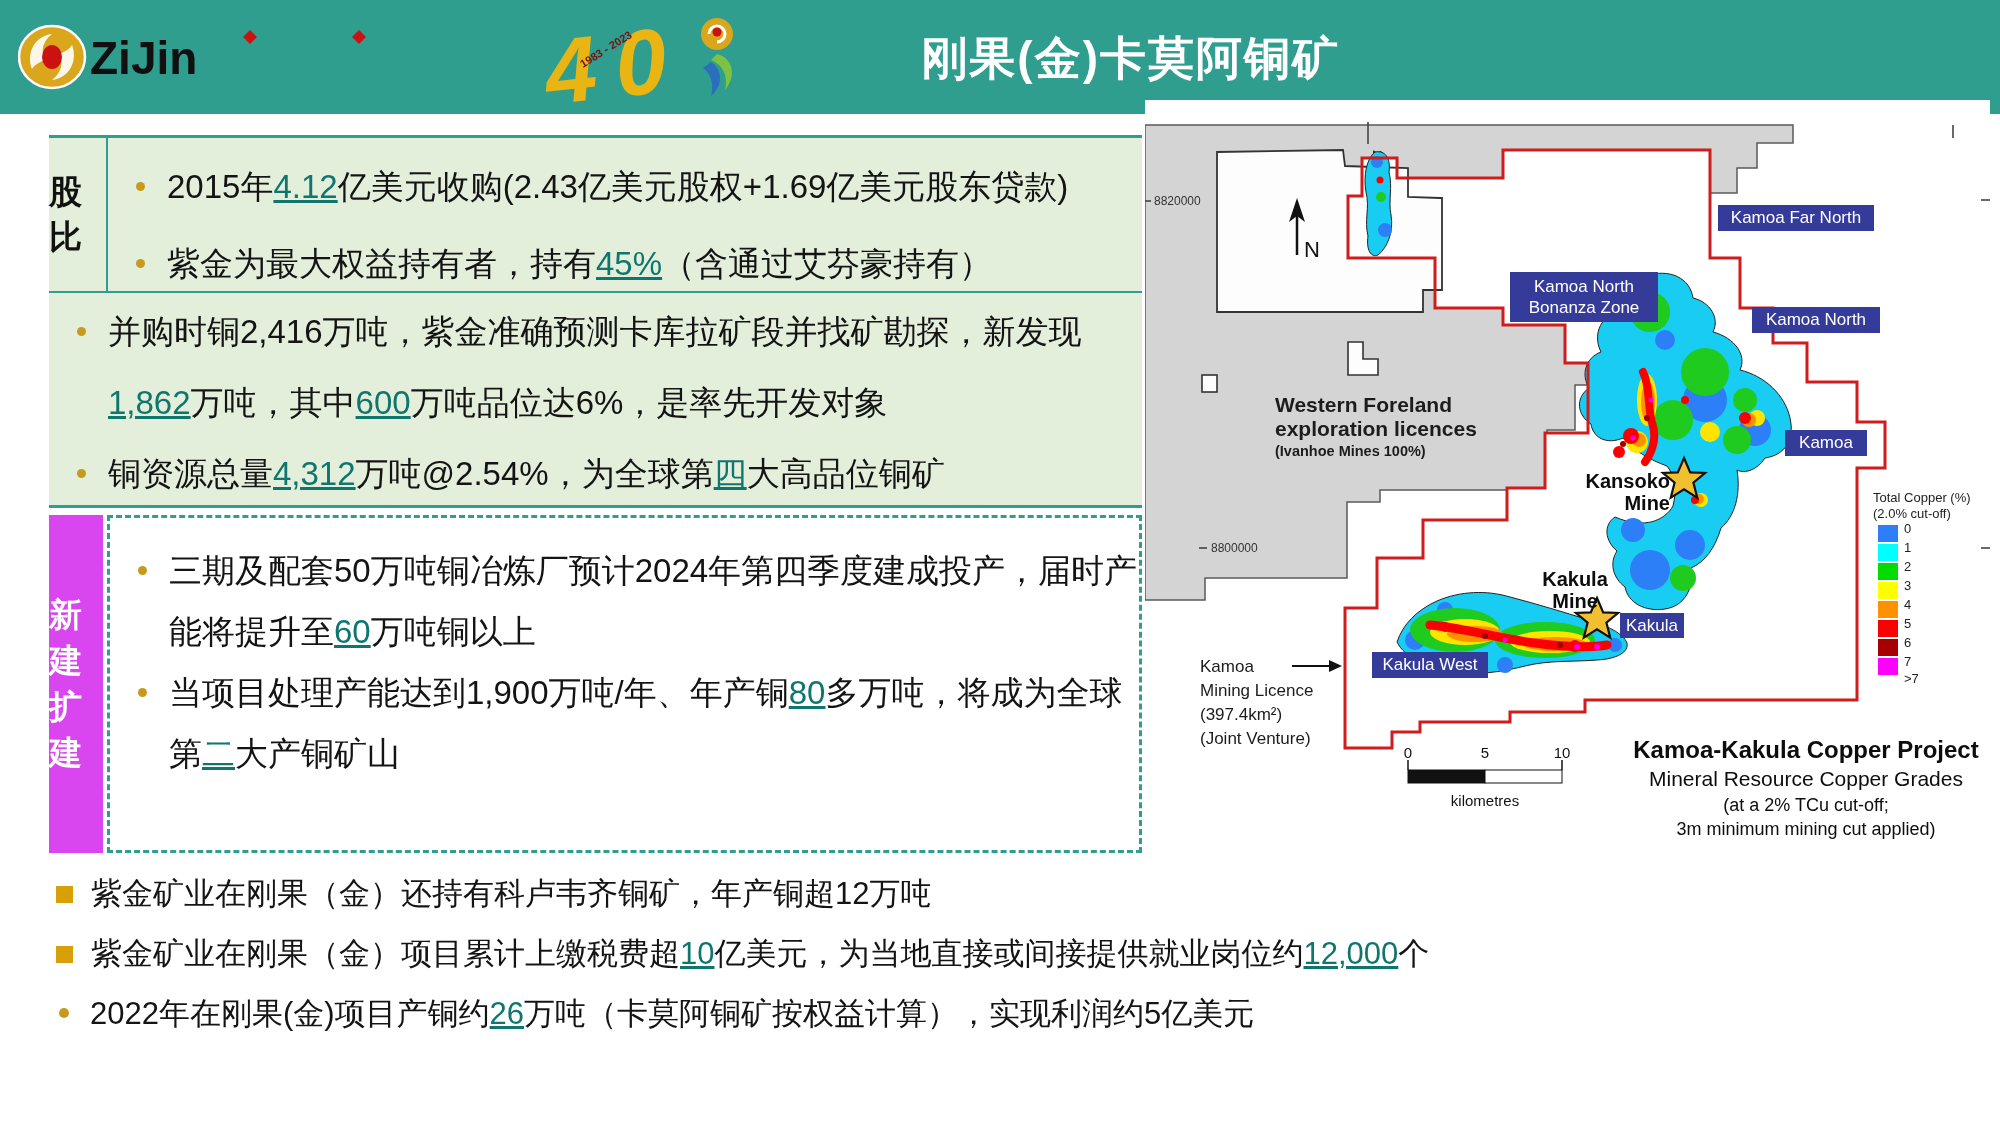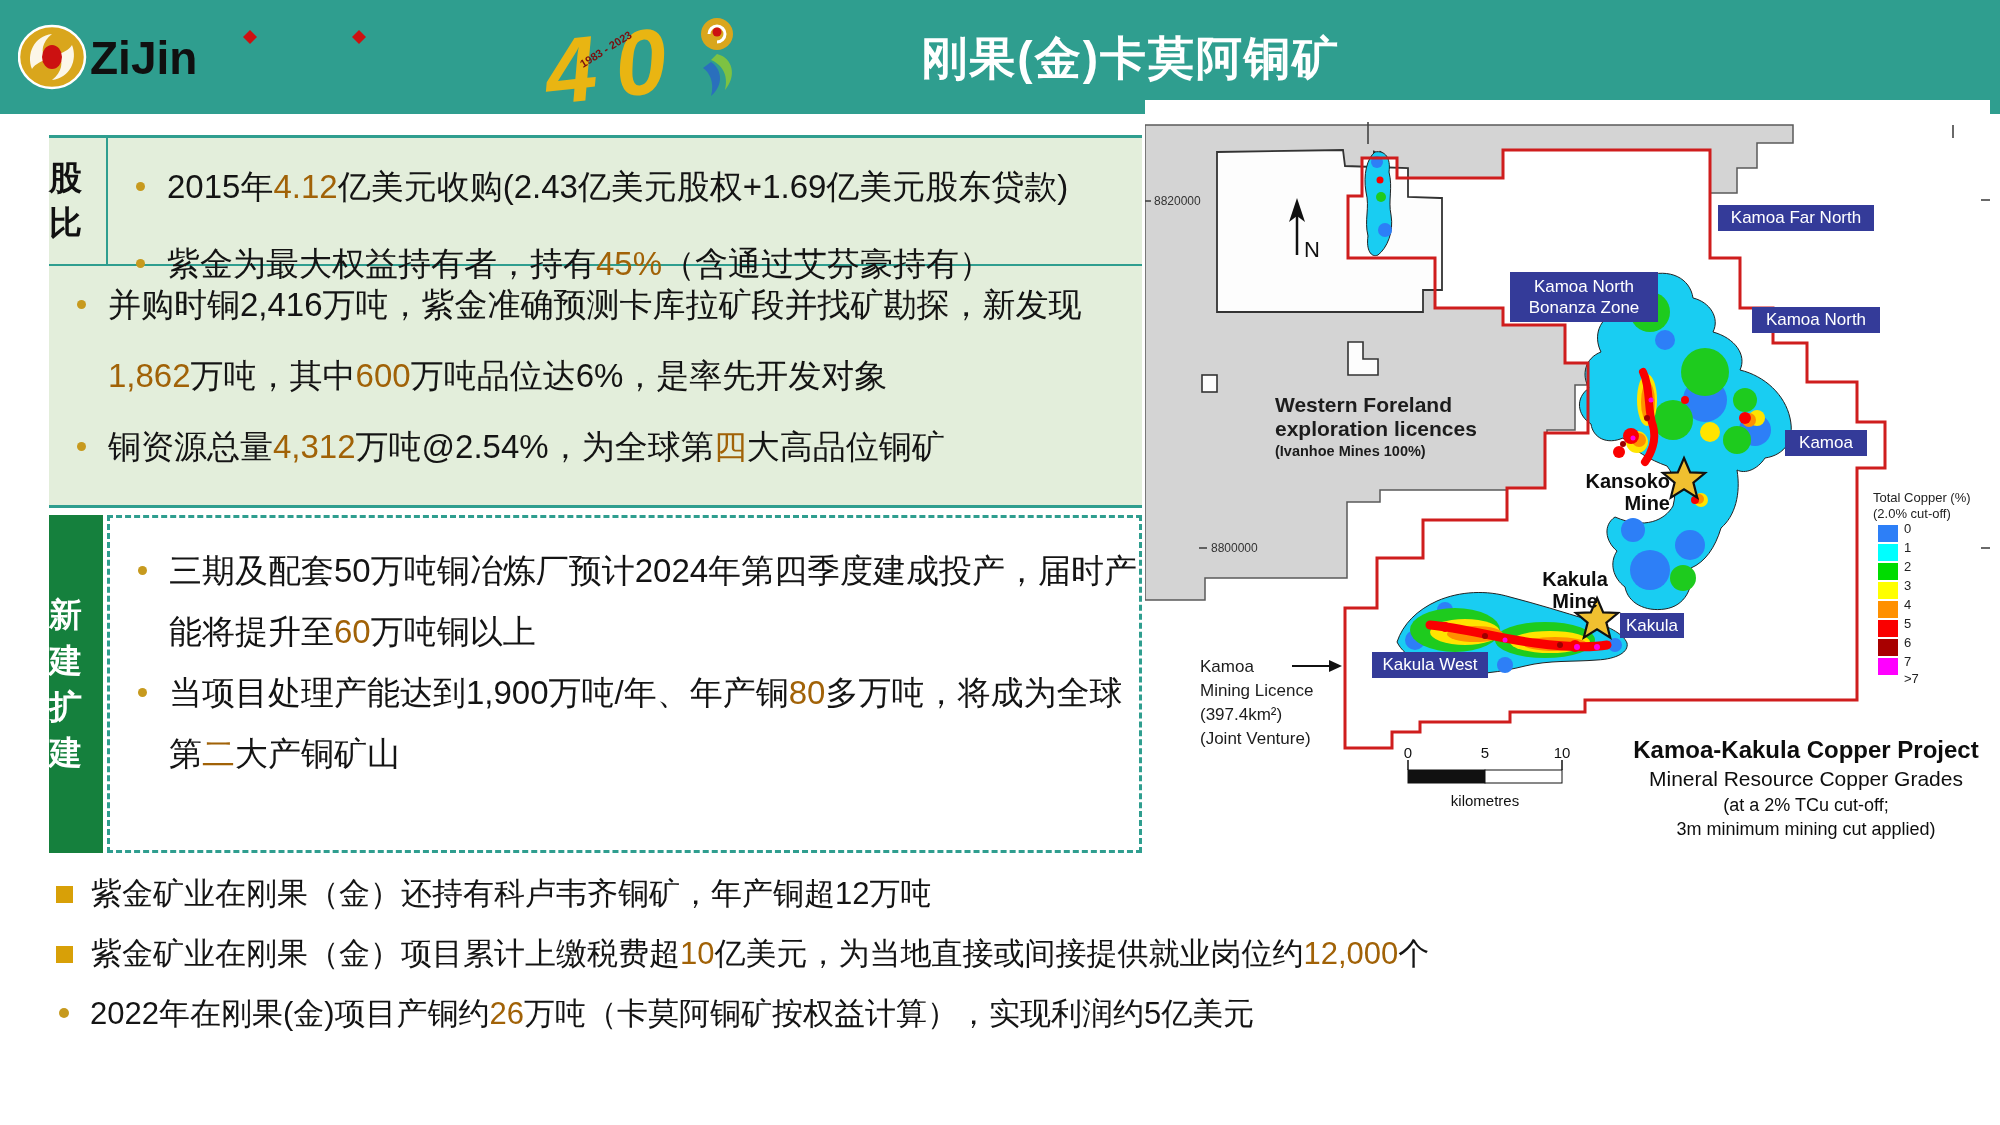--- a/index.html
+++ b/index.html
@@ -8,49 +8,49 @@
   
   .header{position:absolute;left:0;top:0;width:2000px;height:114px;background:#2f9e8f;text-decoration:underline;}
   .title{position:absolute;left:540px;top:28px;width:800px;text-align:right;
          font-size:46px;font-weight:700;color:#ffffff;letter-spacing:2px;}
   .logo-svg{position:absolute;left:18px;top:24px;}
   .anniv-svg{position:absolute;left:505px;top:4px;}
   
   .tbl12{position:absolute;left:49px;top:135px;width:1093px;height:373px;background:#e3eedb;
          border-top:3px solid #2f9e8f;border-bottom:3px solid #2f9e8f;box-sizing:border-box;}
   .trow{display:flex;box-sizing:border-box;}
-  .trow.r1{height:126px;}
+  .trow.r1{height:153px;}
   .trow.r2{height:214px;border-top:2.5px solid #2f9e8f;}
   .lblcell{flex:0 0 57px;border-right:2.5px solid #2f9e8f;display:flex;flex-direction:column;
            justify-content:center;align-items:center;font-size:33px;font-weight:700;line-height:1.35;}
   .tcontent{flex:1;padding:0 8px 0 0;}
   .r1 .tcontent{padding-top:10px;}
   .r2 .tcontent{padding-top:3px;}
   .bullet-row{display:flex;align-items:flex-start;}
   .bullet-row .txt{flex:1;font-size:33px;color:#141414;}
   .r1 .txt{line-height:77px;}
   .r2 .txt{line-height:71px;}
   .dot{flex:0 0 auto;width:9px;height:9px;border-radius:50%;background:#c79a1e;margin:0 22px 0 28px;}
   .r1 .dot{margin-top:34px;}
   .r2 .dot{margin-top:31px;}
   
-  .sec3-label{position:absolute;left:49px;top:515px;width:54px;height:338px;background:#15803d;
+  .sec3-label{position:absolute;left:49px;top:515px;width:54px;height:338px;background:#d946ef;
               display:flex;flex-direction:column;justify-content:center;align-items:flex-end;
               color:#fff;font-size:33px;font-weight:700;line-height:1.4;}
   .sec3-box{position:absolute;left:107px;top:515px;width:1035px;height:338px;background:#fff;
             border:3px dashed #2f9e8f;box-sizing:border-box;padding-top:22px;}
   .sec3-box .txt{line-height:61px;font-size:33px;}
   .sec3-box .dot{margin-top:26px;}
   
   .bottom{position:absolute;left:49px;top:874px;width:1920px;}
   .brow{display:flex;align-items:flex-start;margin-bottom:21px;}
   .brow .txt{flex:1;font-size:31px;line-height:39px;color:#141414;}
   .sq{flex:0 0 auto;width:17px;height:17px;background:#d8a007;margin:12px 18px 0 7px;}
   .sdot{flex:0 0 auto;width:10px;height:10px;border-radius:50%;background:#c79a1e;margin:14px 21px 0 10px;}
-  .rt{color:#a16207;}
+  .rt{color:#0f766e;text-decoration:underline;}
   
   .map{position:absolute;left:1145px;top:100px;width:845px;height:770px;}
   svg text{font-family:"Liberation Sans","DejaVu Sans",sans-serif;}
 </style>
 </head>
 <body>
 
 <div class="slide">
 
   <div class="header">

